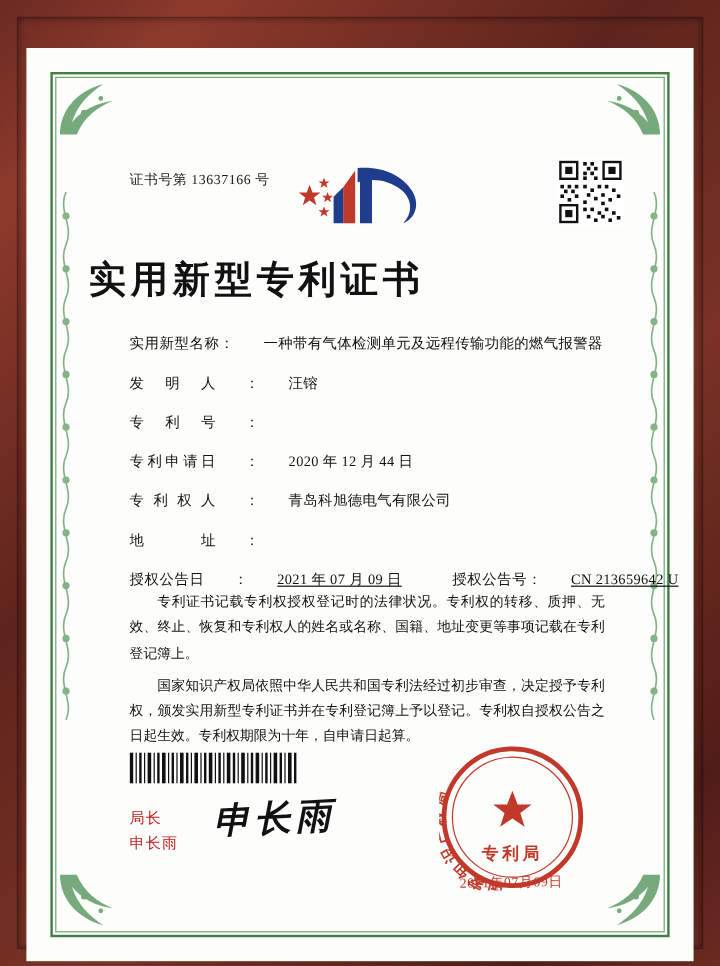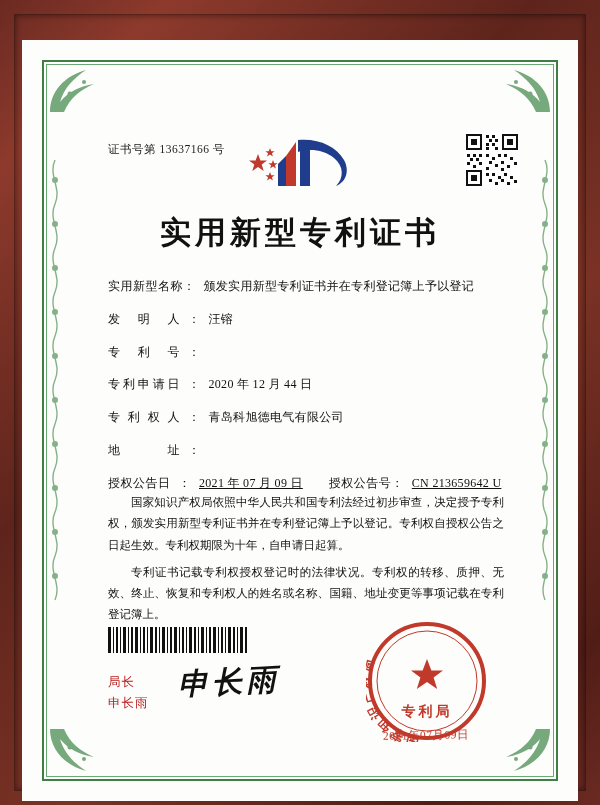--- a/index.html
+++ b/index.html
@@ -115,41 +115,42 @@
     transform: translateX(-50%);
     top: 42px;
     width: 120px;
     height: 62px;
   }
 
   .title {
     position: absolute;
     left: 0; right: 0;
     top: 120px;
-    text-align: center;
+    text-align: left;
     font-size: 31px;
     font-weight: bold;
     letter-spacing: 4px;
     color: #111;
     font-family: "Liberation Serif", serif;
   }
 
   .fields {
     position: absolute;
     left: 34px;
     right: 20px;
     top: 186px;
     font-size: 12px;
     color: #111;
   }
   .field-row {
     display: flex;
     align-items: baseline;
     margin-bottom: 16px;
     line-height: 1.4;
+    gap: 16px;
   }
   .field-label {
     white-space: nowrap;
     letter-spacing: 0.5px;
     margin-right: 8px;
   }
   .field-label.spread {
     display: inline-block;
     text-align: justify;
     text-align-last: justify;
@@ -388,21 +389,21 @@
           <polygon points="30,38 31.2,41.2 34.6,41.2 31.9,43.2 32.9,46.5 30,44.5 27.1,46.5 28.1,43.2 25.4,41.2 28.8,41.2"></polygon>
         </g>
       </svg>
     </div>
 
     <div class="title">实用新型专利证书</div>
 
     <div class="fields">
       <div class="field-row">
         <span class="field-label">实用新型名称：</span>
-        <span class="field-value">颁发实用新型专利证书并在专利登记簿上予以登记</span>
+        <span class="field-value">一种带有气体检测单元及远程传输功能的燃气报警器</span>
       </div>
       <div class="field-row">
         <span class="field-label spread">发明人</span>
         <span class="field-label">：</span>
         <span class="field-value">汪镕</span>
       </div>
       <div class="field-row">
         <span class="field-label spread">专利号</span>
         <span class="field-label">：</span>
       </div>
@@ -423,22 +424,22 @@
       <div class="field-row split">
         <span class="field-label spread">授权公告日</span>
         <span class="field-label">：</span>
         <span class="field-value">2021 年 07 月 09 日</span>
         <span class="field-label">授权公告号：</span>
         <span class="field-value">CN 213659642 U</span>
       </div>
     </div>
 
     <div class="paragraphs">
+      <p>专利证书记载专利权授权登记时的法律状况。专利权的转移、质押、无效、终止、恢复和专利权人的姓名或名称、国籍、地址变更等事项记载在专利登记簿上。</p>
       <p>国家知识产权局依照中华人民共和国专利法经过初步审查，决定授予专利权，颁发实用新型专利证书并在专利登记簿上予以登记。专利权自授权公告之日起生效。专利权期限为十年，自申请日起算。</p>
-      <p>专利证书记载专利权授权登记时的法律状况。专利权的转移、质押、无效、终止、恢复和专利权人的姓名或名称、国籍、地址变更等事项记载在专利登记簿上。</p>
     </div>
 
     <div class="barcode">
       <svg width="140" height="26" viewBox="0 0 140 26">
         <g fill="#111">
           <rect x="0" y="0" width="3" height="26"></rect>
             <rect x="5" y="0" width="1" height="26"></rect>
           <rect x="8" y="0" width="2" height="26"></rect>
             <rect x="12" y="0" width="1" height="26"></rect>
           <rect x="15" y="0" width="3" height="26"></rect>

